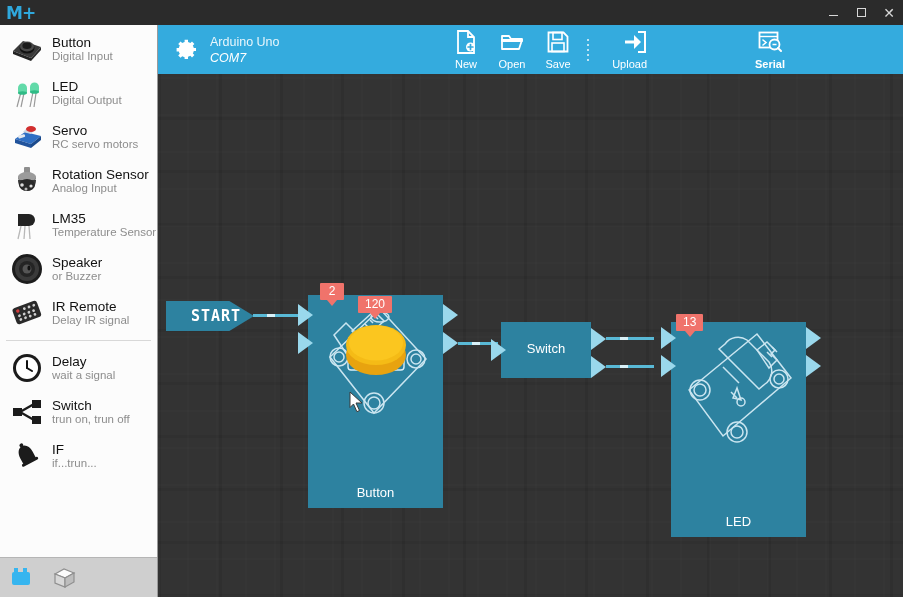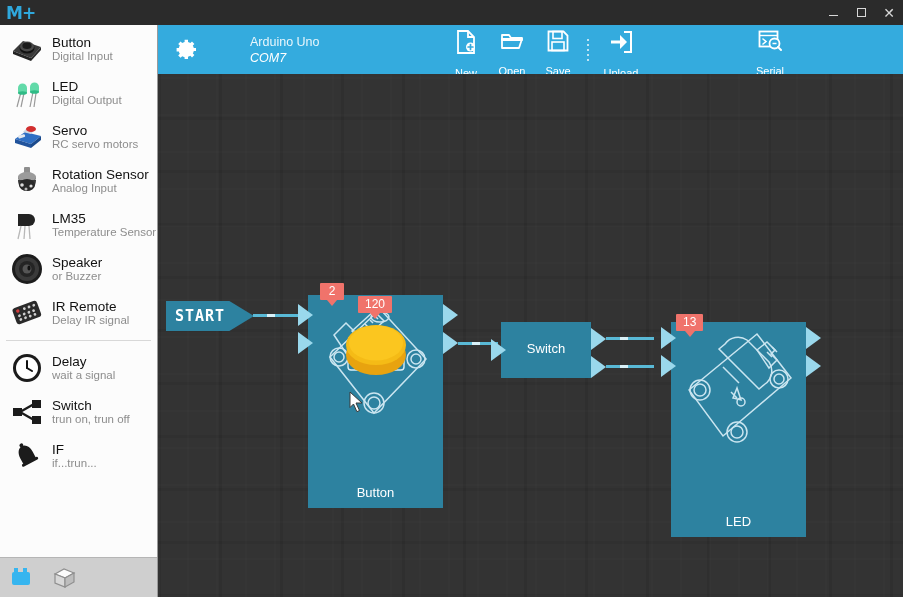--- a/index.html
+++ b/index.html
@@ -72,36 +72,36 @@
 
   
   #header {
     position: absolute; left: 158px; top: 25px;
     width: 745px; height: 49px;
     background: #34abde;
     display: flex; align-items: center;
   }
   #device {
     display: flex; align-items: center;
-    width: 250px; height: 49px; padding-left: 14px; cursor: pointer; gap: 40px;
+    width: 250px; height: 49px; padding-left: 14px; cursor: pointer;
   }
   #device .gear { width: 26px; height: 26px; margin-right: 12px; flex: none; }
   #device .dev-txt { line-height: 1.28; }
   .dev-name { font-size: 12.5px; color: #e9f6fc; }
   .dev-port { font-size: 12.5px; color: #ffffff; font-style: italic; }
 
   .tool {
     width: 46px; height: 49px; cursor: pointer;
     display: flex; flex-direction: column;
     align-items: center; justify-content: flex-start;
     padding-top: 5px;
   }
   .tool .ticon { height: 24px; display: flex; align-items: center; }
   .tool .tlabel {
-    font-size: 11px; color: #ffffff; margin-top: 13px; white-space: nowrap;
+    font-size: 11px; color: #ffffff; margin-top: 4px; white-space: nowrap;
   }
   #sep-dots {
     width: 2px; height: 22px; margin: 0 6px;
     background-image: linear-gradient(to bottom,#bfe5f5 0 2px, transparent 2px 5px);
     background-size: 2px 5px; align-self: center;
   }
 
   
   #canvas {
     position: absolute; left: 158px; top: 74px;
@@ -172,21 +172,21 @@
     position: absolute;
     background: #2d82a0;
     height: 30px; width: 88px;
     clip-path: polygon(0 0, 72% 0, 100% 50%, 72% 100%, 0 100%);
     display: flex; align-items: center; justify-content: flex-start;
     cursor: move;
   }
   #start-label {
     font-family: "DejaVu Sans Mono", monospace;
     font-size: 15px; font-weight: bold; color: #ffffff;
-    letter-spacing: 1px; padding-left: 9px;
+    letter-spacing: 1px; padding-left: 25px;
   }
 
   
   #mouse-cursor { position: absolute; pointer-events: none; }
 </style>
 </head>
 <body>
 
 <div id="app">
 
@@ -471,32 +471,32 @@
           <path d="M1.5 1.5h15l4 4v15h-19z" fill="none" stroke="#fff" stroke-width="1.8"></path>
           <rect x="6" y="1.5" width="9" height="7" fill="none" stroke="#fff" stroke-width="1.6"></rect>
           <rect x="5" y="12" width="12" height="8.5" fill="none" stroke="#fff" stroke-width="1.6"></rect>
         </svg>
       </div>
       <div class="tlabel">Save</div>
     </div>
 
     <div id="sep-dots"></div>
 
-    <div class="tool" style="width:52px;">
+    <div class="tool" style="width:52px;align-items:flex-end;">
       <div class="ticon">
         <svg width="24" height="24" viewBox="0 0 24 24">
           <path d="M15 2h7v20h-7" fill="none" stroke="#fff" stroke-width="2"></path>
           <path d="M2 12h14" stroke="#fff" stroke-width="3"></path>
           <path d="M11 5l7 7-7 7z" fill="#fff"></path>
         </svg>
       </div>
       <div class="tlabel">Upload</div>
     </div>
 
-    <div class="tool" style="margin-left:100px;">
+    <div class="tool" style="margin-left:100px;font-weight:bold;">
       <div class="ticon">
         <svg width="24" height="22" viewBox="0 0 24 22">
           <rect x="1.5" y="1.5" width="18" height="15" fill="none" stroke="#fff" stroke-width="1.8"></rect>
           <path d="M1.5 5.5h18" stroke="#fff" stroke-width="1.4"></path>
           <path d="M5 9l3 2.5L5 14" fill="none" stroke="#fff" stroke-width="1.6" stroke-linecap="round"></path>
           <circle cx="16.5" cy="13.5" r="5" fill="#34abde" stroke="#fff" stroke-width="1.8"></circle>
           <line x1="20" y1="17" x2="23" y2="20" stroke="#fff" stroke-width="2" stroke-linecap="round"></line>
           <line x1="14.5" y1="13.5" x2="18.5" y2="13.5" stroke="#fff" stroke-width="1.5"></line>
         </svg>
       </div>

